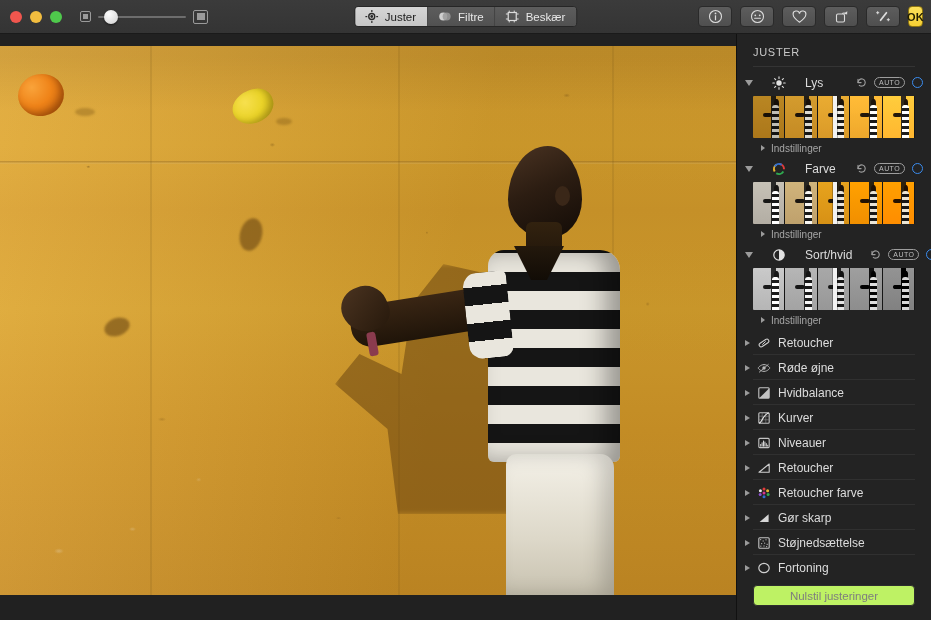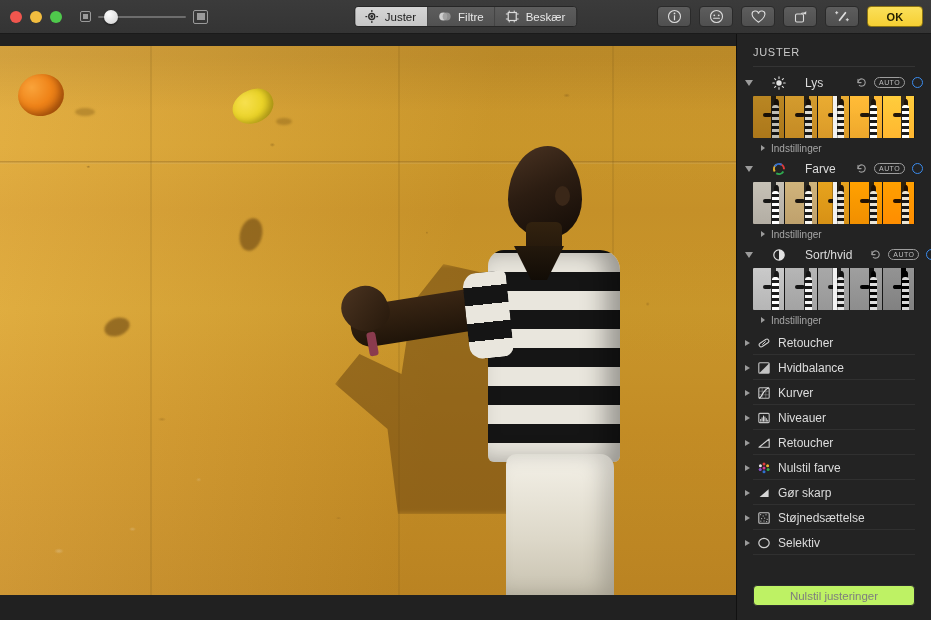--- a/index.html
+++ b/index.html
@@ -77,21 +77,21 @@
   .tool-right { position: absolute; right: 8px; display: flex; align-items: center; gap: 8px; }
   .tbtn {
     width: 34px; height: 21px;
     border-radius: 4px;
     background: linear-gradient(#5d5d5d, #4f4f4f);
     border: 1px solid #2a2a2a;
     display: flex; align-items: center; justify-content: center;
     color: #ddd;
   }
   .okbtn {
-    width: 56px; height: 21px; border-radius: 4px;
+    width: 15px; height: 21px; border-radius: 4px;
     background: linear-gradient(#fbe05a, #f6cf33);
     border: 1px solid #8c7412;
     color: #231f00;
     font-size: 11px; font-weight: bold;
     display: flex; align-items: center; justify-content: center;
     letter-spacing: .3px;
   }
 
   
   .body { flex: 1; display: flex; min-height: 0; }
@@ -686,20 +686,31 @@
           <span class="tri"></span>
           <span class="sect-ico">
             <svg width="14" height="14" viewBox="0 0 14 14">
               <rect x="1.6" y="5" width="10.8" height="4" rx="2" fill="none" stroke="#cfcfcf" stroke-width="1.1" transform="rotate(-34 7 7)"></rect>
               <path d="M5.4 8.6 L8.6 5.4" stroke="#cfcfcf" stroke-width="1"></path>
             </svg>
           </span>
           <span class="lbl">Retoucher</span>
         </div>
 
+        <div class="item-row">
+          <span class="tri"></span>
+          <span class="sect-ico">
+            <svg width="14" height="14" viewBox="0 0 14 14">
+              <path d="M1 7s2.4-3.4 6-3.4S13 7 13 7s-2.4 3.4-6 3.4S1 7 1 7Z" fill="none" stroke="#b9b9b9" stroke-width="1"></path>
+              <circle cx="7" cy="7" r="1.7" fill="#b9b9b9"></circle>
+              <path d="M2 11.4 L11.6 3.2" stroke="#b9b9b9" stroke-width=".9"></path>
+            </svg>
+          </span>
+          <span class="lbl">Røde øjne</span>
+        </div>
 
         <div class="item-row">
           <span class="tri"></span>
           <span class="sect-ico">
             <svg width="14" height="14" viewBox="0 0 14 14">
               <rect x="1.8" y="1.8" width="10.4" height="10.4" rx="1" fill="none" stroke="#c3c3c3" stroke-width="1.1"></rect>
               <path d="M2.4 12 L12 2.4 L12 12 Z" fill="#c3c3c3"></path>
             </svg>
           </span>
           <span class="lbl">Hvidbalance</span>
@@ -751,21 +762,21 @@
             <svg width="14" height="14" viewBox="0 0 14 14">
               <circle cx="7" cy="2.9" r="1.5" fill="#e03b3b"></circle>
               <circle cx="10.6" cy="4.8" r="1.5" fill="#e8b431"></circle>
               <circle cx="11.1" cy="8.6" r="1.5" fill="#2fa84f"></circle>
               <circle cx="7" cy="10.8" r="1.5" fill="#2f6fd0"></circle>
               <circle cx="3.2" cy="8.6" r="1.5" fill="#8b4fd0"></circle>
               <circle cx="3.4" cy="4.8" r="1.5" fill="#e8e8e8"></circle>
               <circle cx="7" cy="6.9" r="1.5" fill="#d8368f"></circle>
             </svg>
           </span>
-          <span class="lbl">Nulstil farve</span>
+          <span class="lbl">Retoucher farve</span>
         </div>
 
         <div class="item-row">
           <span class="tri"></span>
           <span class="sect-ico">
             <svg width="14" height="14" viewBox="0 0 14 14">
               <path d="M11.6 3.2 L11.6 11 L2.6 11 Z" fill="#d6d6d6"></path>
             </svg>
           </span>
           <span class="lbl">Gør skarp</span>
@@ -792,21 +803,21 @@
           <span class="lbl">Støjnedsættelse</span>
         </div>
 
         <div class="item-row">
           <span class="tri"></span>
           <span class="sect-ico">
             <svg width="14" height="14" viewBox="0 0 14 14">
               <ellipse cx="7" cy="7" rx="5.2" ry="4.6" fill="none" stroke="#cfcfcf" stroke-width="1.2"></ellipse>
             </svg>
           </span>
-          <span class="lbl">Selektiv</span>
+          <span class="lbl">Fortoning</span>
         </div>
 
       </div>
 
       <div class="footer">
         <div class="resetbtn">Nulstil justeringer</div>
       </div>
     </div>
 
   </div>

